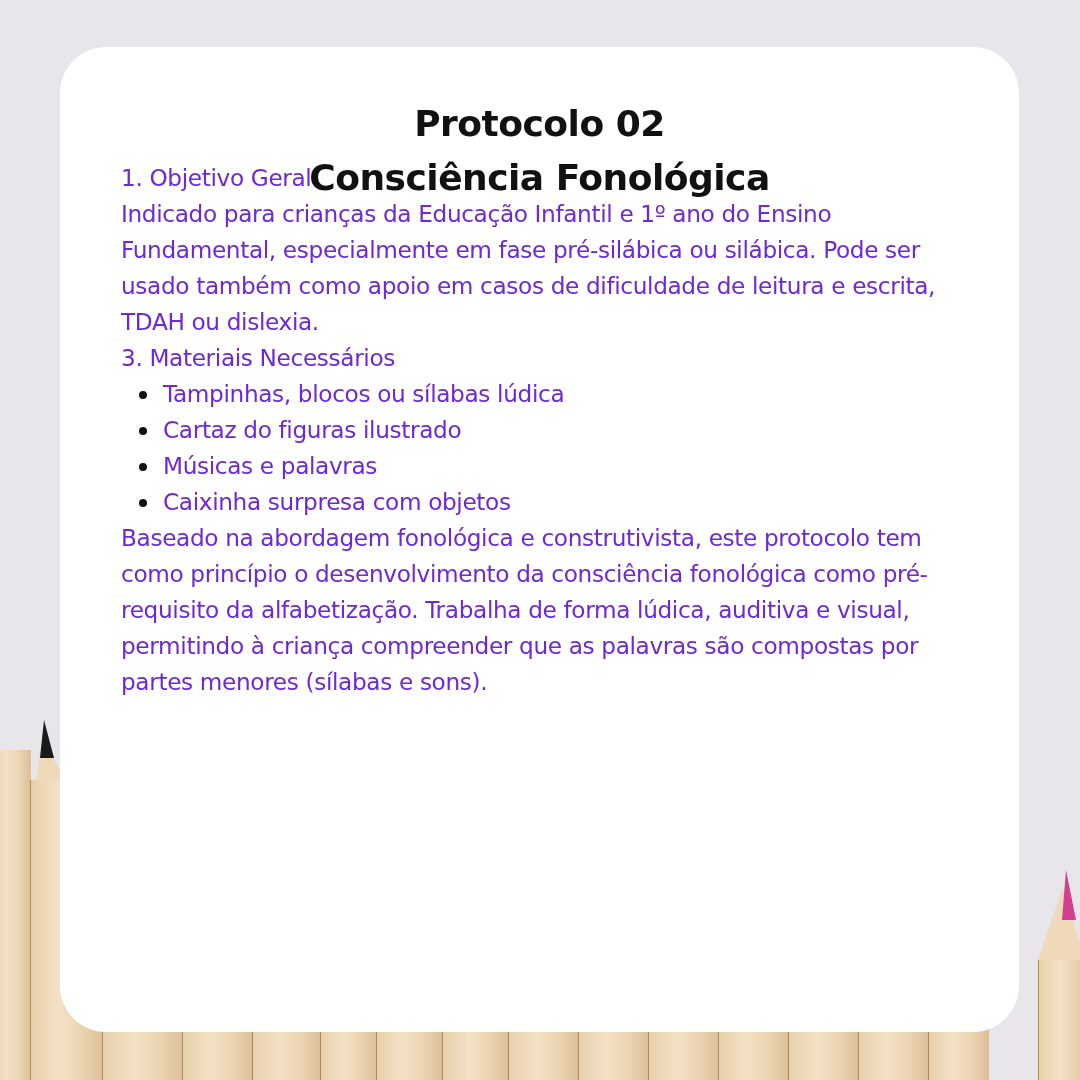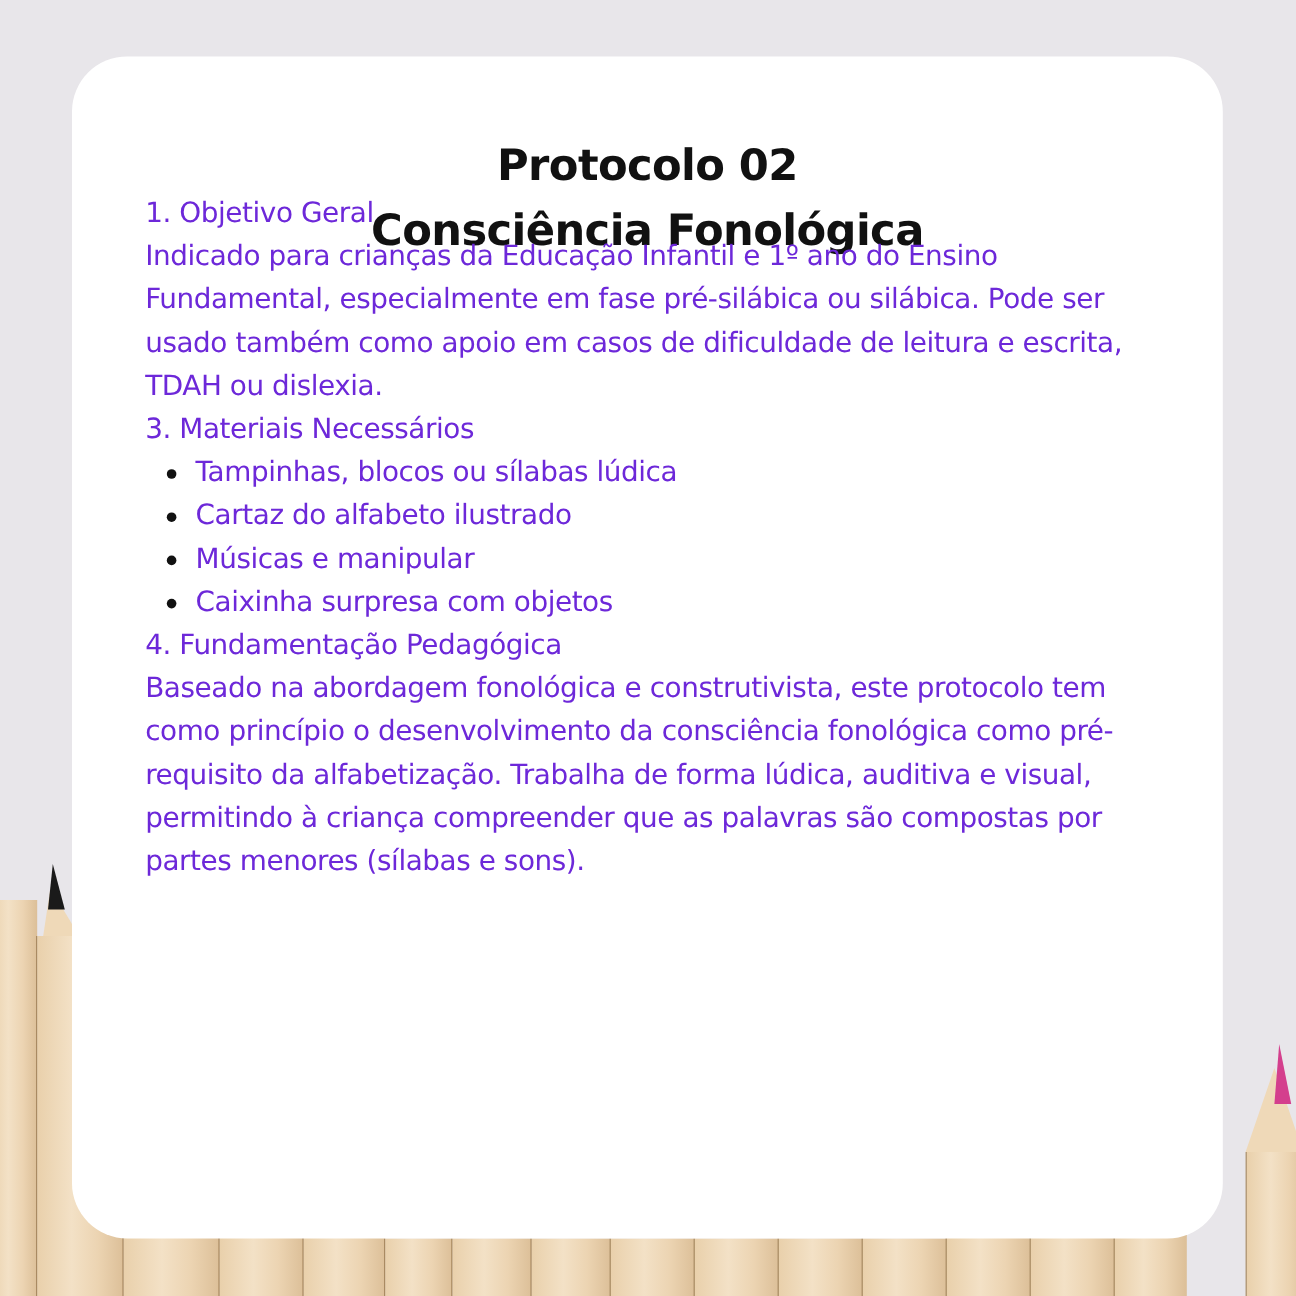--- a/index.html
+++ b/index.html
@@ -66,39 +66,38 @@
     <div class="pencil" style="left:788px;width:70px;height:60px;"></div>
     <div class="pencil" style="left:858px;width:70px;height:70px;"></div>
     <div class="pencil" style="left:928px;width:60px;height:210px;"></div>
     <div class="pencil" style="left:1038px;width:50px;height:120px;"></div>
     <div class="tip" style="left:1038px;bottom:120px;border-bottom:70px solid #efd9b8;border-left-width:24px;border-right-width:24px;"></div>
     <div class="tip" style="left:1062px;bottom:160px;border-bottom:50px solid #d43f8d;border-left-width:4px;border-right-width:10px;"></div>
   </div>
 </div>
 
 <div class="card">
-  <h1 class="title" style="margin:15px;">
+  <h1 class="title" style="margin:0;">
     <span>Protocolo 02</span>
     <span>Consciência Fonológica</span>
   </h1>
 </div>
 
 <div class="content">
   <section>
     <p>1. Objetivo Geral</p>
   </section>
   <section>
     <p>Indicado para crianças da Educação Infantil e 1º ano do Ensino Fundamental, especialmente em fase pré-silábica ou silábica. Pode ser usado também como apoio em casos de dificuldade de leitura e escrita, TDAH ou dislexia.</p>
   </section>
   <section>
     <p>3. Materiais Necessários</p>
     <ul>
       <li>Tampinhas, blocos ou sílabas lúdica</li>
-      <li>Cartaz do alfabeto ilustrado</li>
-      <li>Músicas e manipular</li>
+      <li>Cartaz do figuras ilustrado</li>
+      <li>Músicas e palavras</li>
       <li>Caixinha surpresa com objetos</li>
     </ul>
   </section>
   <section>
-    <p>4. Fundamentação Pedagógica</p>
     <p>Baseado na abordagem fonológica e construtivista, este protocolo tem como princípio o desenvolvimento da consciência fonológica como pré-requisito da alfabetização. Trabalha de forma lúdica, auditiva e visual, permitindo à criança compreender que as palavras são compostas por partes menores (sílabas e sons).</p>
   </section>
 </div>
 
 </body></html>

